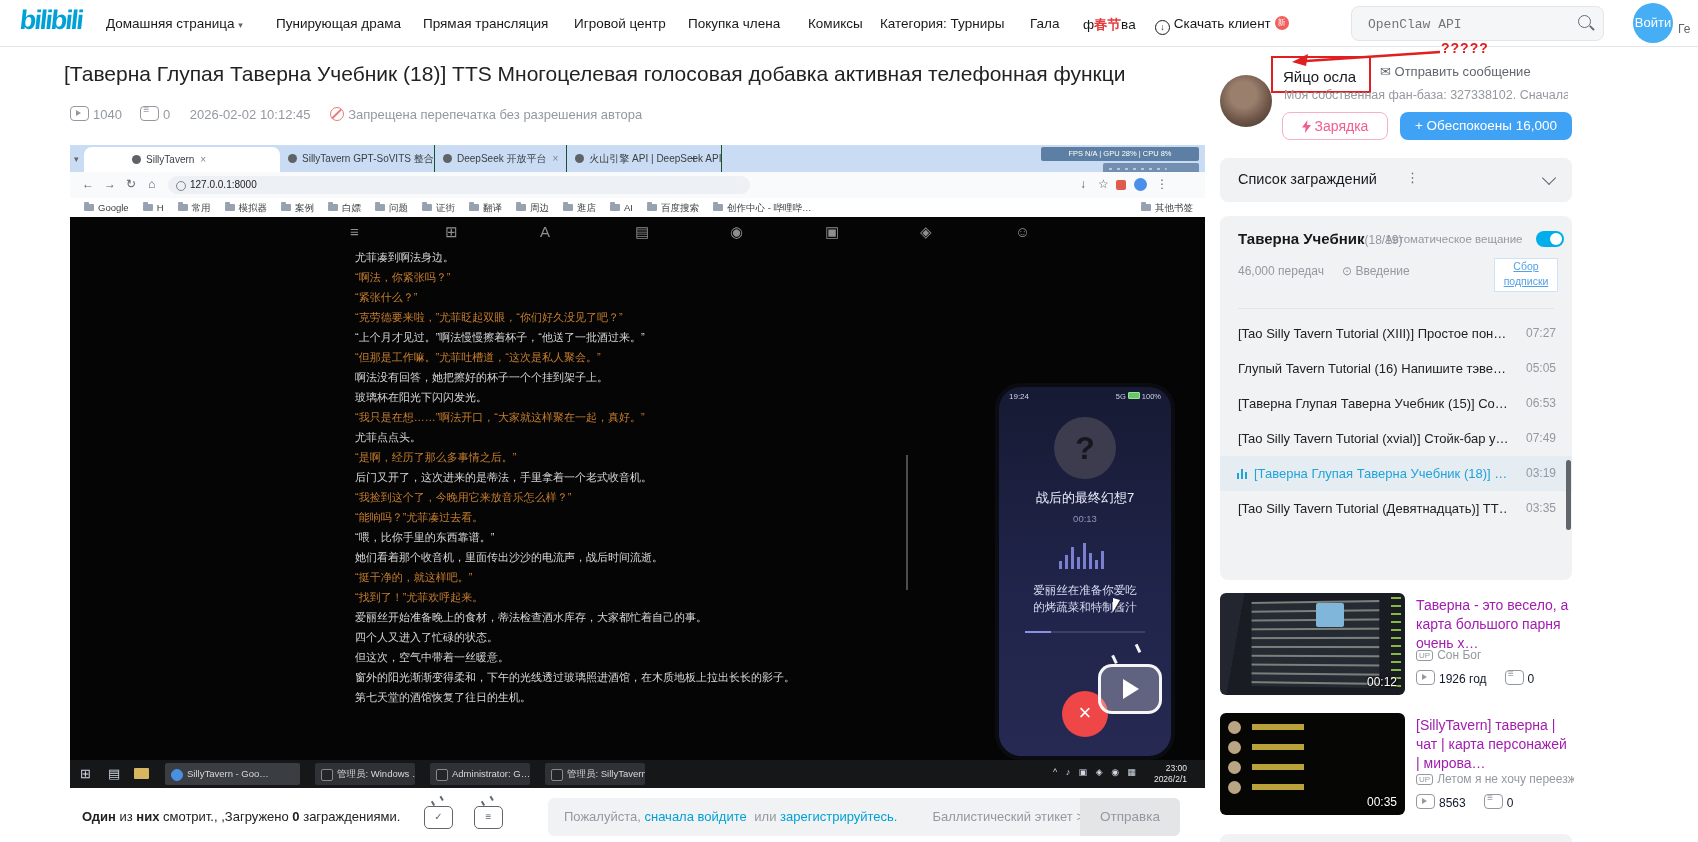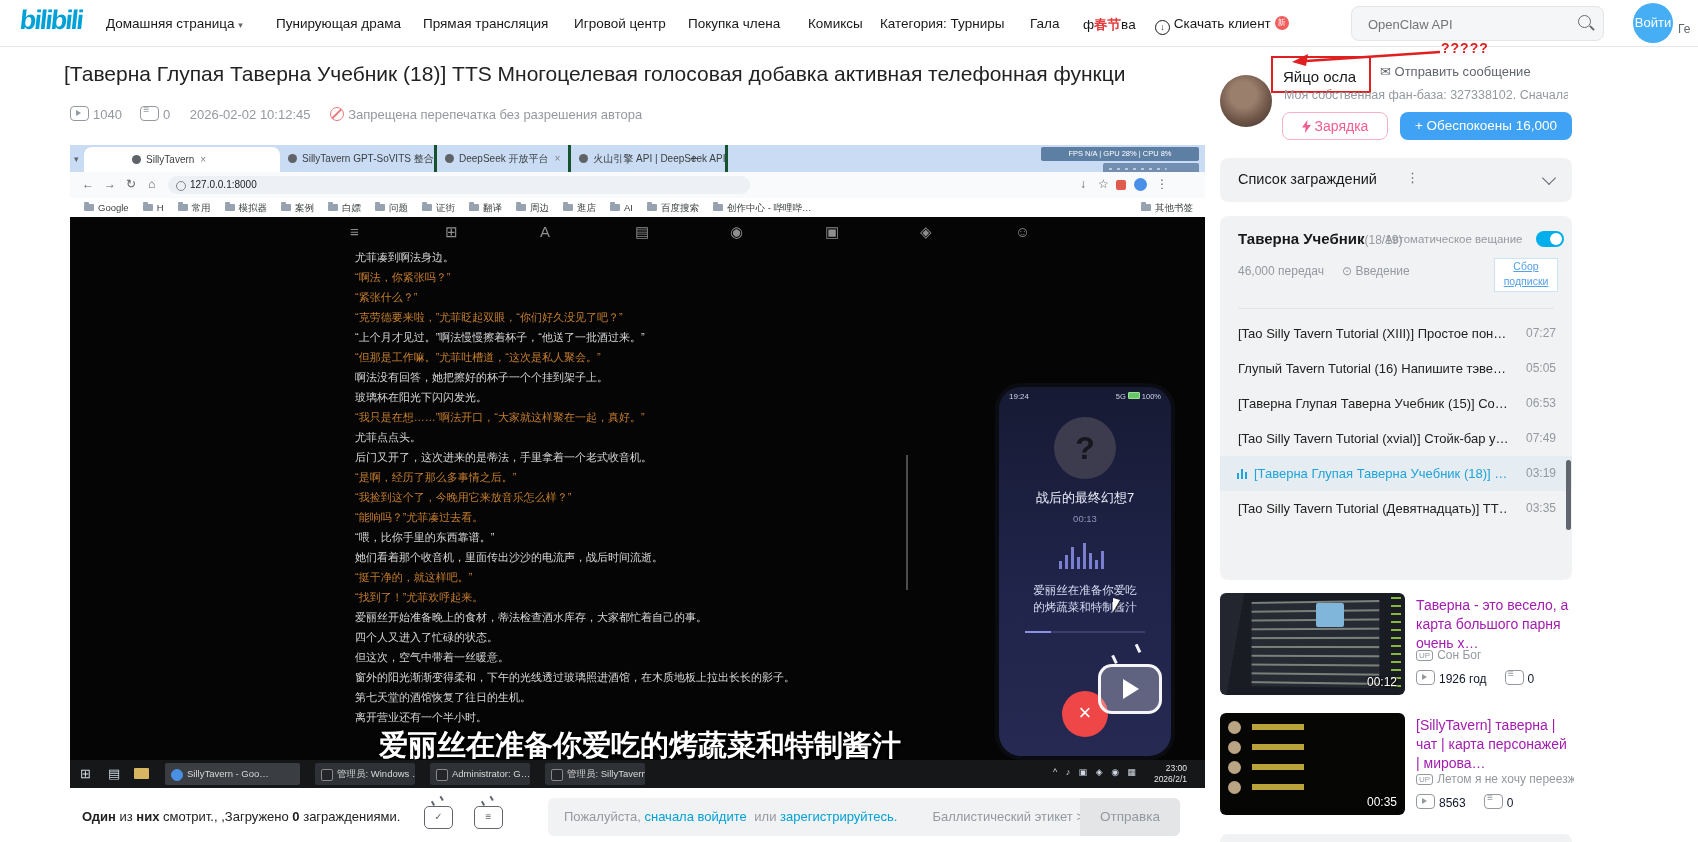--- a/index.html
+++ b/index.html
@@ -9,38 +9,38 @@
   .blue{color:#00a1d6;}
   
   #topbar{position:absolute;left:0;top:0;width:1698px;height:46px;background:#fff;border-bottom:1px solid #e3e5e7;}
   .logo{left:20px;top:5px;font-size:27px;font-weight:bold;color:#00a1d6;letter-spacing:-2px;transform:skewX(-6deg);}
   .nav-item{top:16px;font-size:13.5px;color:#18191c;cursor:pointer;}
   .caret{font-size:9px;color:#61666d;}
   .fest-red{color:#e23c3c;font-weight:bold;}
   .dl-circ{display:inline-block;width:13px;height:13px;border:1.4px solid #18191c;border-radius:50%;text-align:center;line-height:12px;font-size:9px;vertical-align:-2px;}
   .badge{display:inline-block;min-width:14px;height:14px;background:#f25d5d;border-radius:50%;color:#fff;font-size:8px;line-height:14px;text-align:center;vertical-align:3px;}
   .searchbox{left:1351px;top:6px;width:251px;height:33px;background:#f5f6f7;border:1px solid #e3e5e7;border-radius:8px;}
-  .searchbox input{position:absolute;left:14px;top:5px;width:190px;height:22px;border:0;background:transparent;outline:none;font-size:13px;color:#61666d;font-family:Liberation Sans, sans-serif;}
+  .searchbox input{position:absolute;left:14px;top:5px;width:190px;height:22px;border:0;background:transparent;outline:none;font-size:13px;color:#61666d;font-family:Liberation Mono, monospace;}
   .mag{position:absolute;right:12px;top:8px;width:11px;height:11px;border:1.8px solid #666a72;border-radius:50%;}
   .mag:after{content:"";position:absolute;left:10px;top:11px;width:6px;height:1.8px;background:#666a72;transform:rotate(45deg);}
   .login{left:1633px;top:3px;width:40px;height:40px;border-radius:50%;background:#45aef5;color:#fff;font-size:13px;text-align:center;line-height:40px;}
   .edgetxt{left:1678px;top:22px;font-size:12px;color:#61666d;}
   
   .vtitle{left:64px;top:62px;width:1060px;font-size:21px;color:#222;overflow:hidden;}
   .vmeta{left:70px;top:106px;font-size:13px;color:#9499a0;}
   .pico{display:inline-block;width:17px;height:13px;border:1.5px solid #9499a0;border-radius:4px;position:relative;vertical-align:-2px;margin-right:4px;}
   .pico:after{content:"";position:absolute;left:5px;top:2.5px;border-left:5px solid #9499a0;border-top:3px solid transparent;border-bottom:3px solid transparent;}
   .dico{display:inline-block;width:17px;height:13px;border:1.5px solid #9499a0;border-radius:4px;position:relative;vertical-align:-2px;margin:0 4px 0 18px;}
   .dico:after{content:"≡";position:absolute;left:2.5px;top:-3px;font-size:10px;color:#9499a0;}
   .noico{display:inline-block;width:12px;height:12px;border:1.6px solid #e87a7a;border-radius:50%;position:relative;vertical-align:-2px;margin:0 4px 0 16px;}
   .noico:after{content:"";position:absolute;left:-1px;top:4.6px;width:13px;height:1.6px;background:#e87a7a;transform:rotate(-45deg);}
   
   #player{left:70px;top:145px;width:1135px;height:643px;background:#050505;overflow:hidden;}
   .tabbar{left:0;top:0;width:1135px;height:27px;background:#c9dcf3;}
-  .tab{position:relative;float:left;height:27px;font-size:10px;color:#3c4043;line-height:27px;padding:0 8px 0 8px;max-width:138px;overflow:hidden;white-space:nowrap;border-right:3px solid #14532d;}
+  .tab{position:relative;float:left;height:27px;font-size:10px;color:#3c4043;line-height:27px;padding:0 8px 0 8px;max-width:138px;overflow:hidden;white-space:nowrap;border-right:1px solid #14532d;}
   .tab .ticon{display:inline-block;width:9px;height:9px;border-radius:50%;background:#5f6368;margin-right:5px;vertical-align:-1px;}
   .tab.active{background:#fff;border-radius:8px 8px 0 0;margin-top:2px;height:25px;line-height:25px;border-right:0;min-width:140px;padding-left:48px;}
   .tab .tx{color:#80868b;margin-left:6px;}
   .tabs-wrap{position:absolute;left:14px;top:0;}
   .statbar1{right:6px;top:2px;width:158px;height:14px;background:rgba(84,118,156,.92);color:#fff;font-size:7.5px;line-height:14px;text-align:center;border-radius:2px;}
   .statbar2{right:6px;top:18px;width:96px;height:12px;background:rgba(84,118,156,.75);border-radius:2px;background-image:repeating-linear-gradient(90deg,rgba(255,255,255,.5) 0 3px,transparent 3px 8px);background-size:60% 2px;background-position:6px 5px;background-repeat:no-repeat;}
   .addrbar{left:0;top:27px;width:1135px;height:26px;background:#f8fafc;border-bottom:1px solid #e0e4ea;}
   .navg{font-size:12px;color:#5f6368;top:5px;}
   .urlpill{left:98px;top:4px;width:560px;height:18px;background:#edf1f6;border-radius:9px;font-size:10px;color:#202124;line-height:18px;padding-left:22px;}
   .urlpill:before{content:"";position:absolute;left:8px;top:5px;width:8px;height:8px;border:1.3px solid #80868b;border-radius:50%;}
@@ -244,55 +244,53 @@
       <div class="ln">尤菲凑到啊法身边。</div>
           <div class="ln orange">“啊法，你紧张吗？”</div>
           <div class="ln orange">“紧张什么？”</div>
           <div class="ln orange">“克劳德要来啦，”尤菲眨起双眼，“你们好久没见了吧？”</div>
           <div class="ln">“上个月才见过。”啊法慢慢擦着杯子，“他送了一批酒过来。”</div>
           <div class="ln orange">“但那是工作嘛。”尤菲吐槽道，“这次是私人聚会。”</div>
           <div class="ln">啊法没有回答，她把擦好的杯子一个个挂到架子上。</div>
           <div class="ln">玻璃杯在阳光下闪闪发光。</div>
           <div class="ln orange">“我只是在想……”啊法开口，“大家就这样聚在一起，真好。”</div>
           <div class="ln">尤菲点点头。</div>
+          <div class="ln orange">“是啊，经历了那么多事情之后。”</div>
           <div class="ln">后门又开了，这次进来的是蒂法，手里拿着一个老式收音机。</div>
-          <div class="ln orange">“是啊，经历了那么多事情之后。”</div>
           <div class="ln orange">“我捡到这个了，今晚用它来放音乐怎么样？”</div>
           <div class="ln orange">“能响吗？”尤菲凑过去看。</div>
           <div class="ln">“喂，比你手里的东西靠谱。”</div>
           <div class="ln">她们看着那个收音机，里面传出沙沙的电流声，战后时间流逝。</div>
           <div class="ln orange">“挺干净的，就这样吧。”</div>
           <div class="ln orange">“找到了！”尤菲欢呼起来。</div>
           <div class="ln">爱丽丝开始准备晚上的食材，蒂法检查酒水库存，大家都忙着自己的事。</div>
           <div class="ln">四个人又进入了忙碌的状态。</div>
           <div class="ln">但这次，空气中带着一丝暖意。</div>
           <div class="ln">窗外的阳光渐渐变得柔和，下午的光线透过玻璃照进酒馆，在木质地板上拉出长长的影子。</div>
           <div class="ln">第七天堂的酒馆恢复了往日的生机。</div>
-          <div class="ln">离开营业还有一个半小时。</div>
         </div>
       <div class="a thinsb"></div>
 
       <div class="a phone">
         <span class="a ph-status">19:24</span>
         <span class="a ph-sig"><span>5G</span><span class="batt"></span><span>100%</span></span>
         <div class="a ph-ava">?</div>
         <div class="a ph-name">战后的最终幻想7</div>
         <div class="a ph-timer">00:13</div>
         <div class="a wave">
           <i style="height:8px"></i><i style="height:14px"></i><i style="height:22px"></i><i style="height:12px"></i><i style="height:26px"></i><i style="height:16px"></i><i style="height:9px"></i><i style="height:18px"></i>
         </div>
         <div class="a ph-cap" style="top:196px">爱丽丝在准备你爱吃</div>
         <div class="a ph-cap" style="top:213px">的烤蔬菜和特制酱汁</div>
         <div class="a ph-prog">
             <i></i>
           </div>
         <div class="a ph-x">×</div>
       </div>
 
-      <div class="a subtitle nw">爱丽丝在准备你爱吃的烤蔬菜和特制酱汁</div>
       <div class="a playbtn"></div>
       <div class="a cursor"></div>
     </div>
 
     <div class="a taskbar">
       <span class="a tb-ic" style="left:10px">⊞</span>
       <span class="a tb-ic" style="left:38px">▤</span>
       <span class="a tb-folder"></span>
       <div>
 

